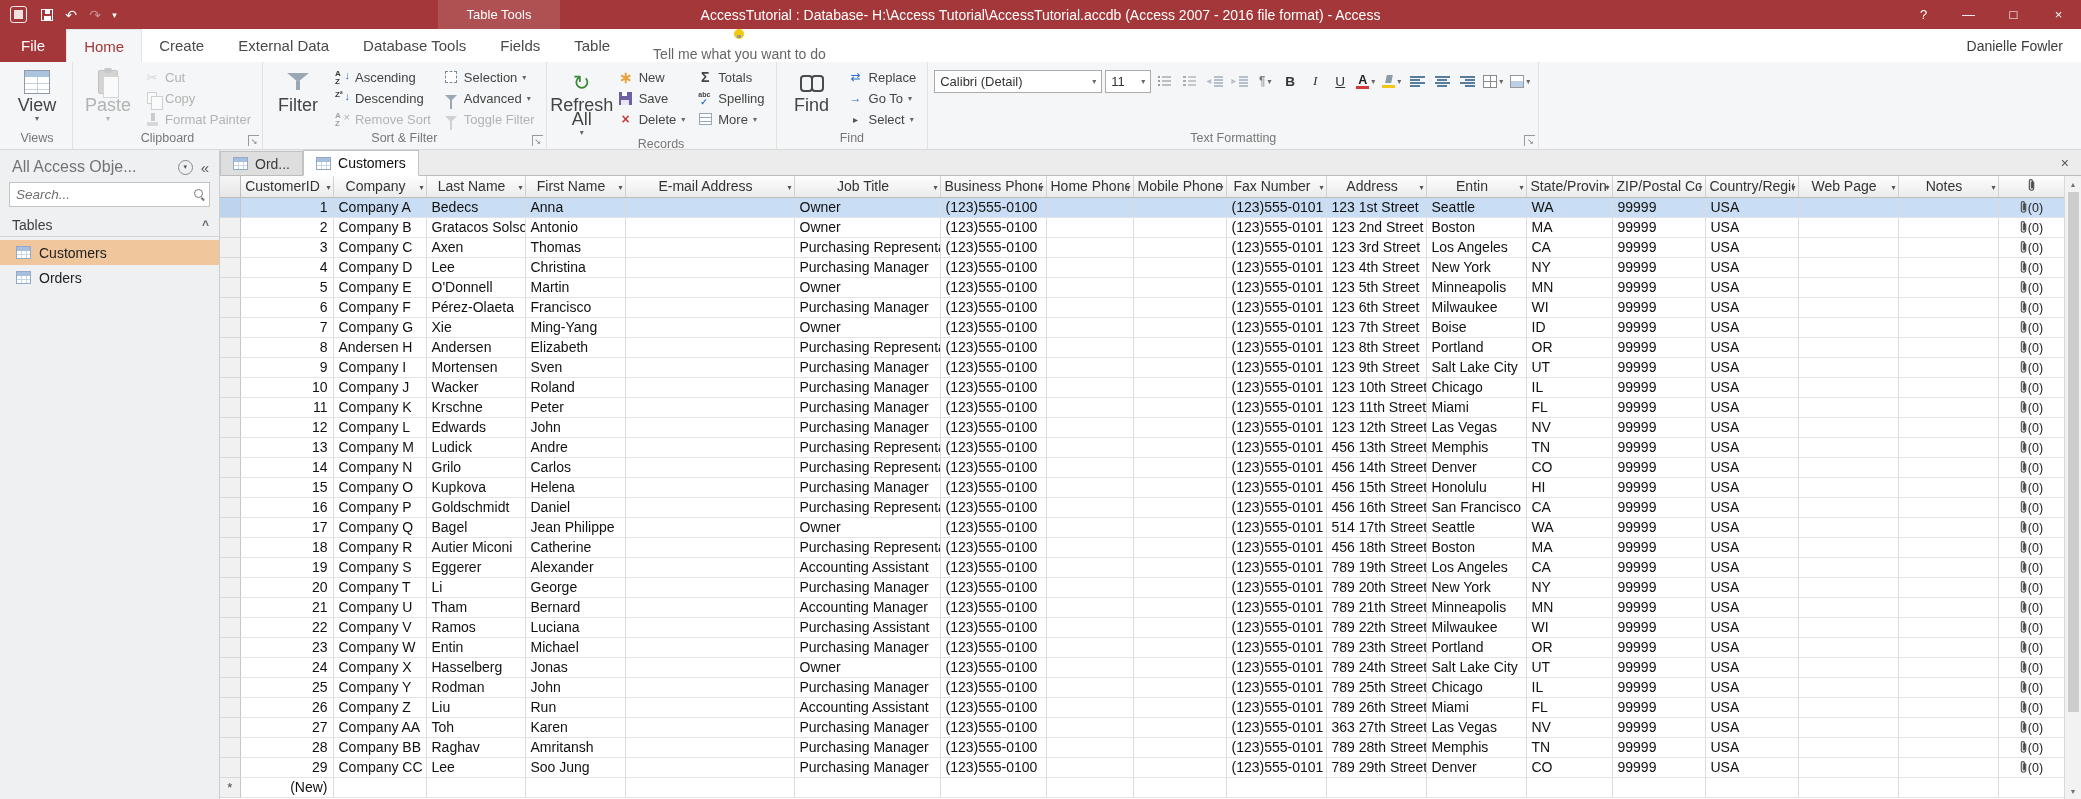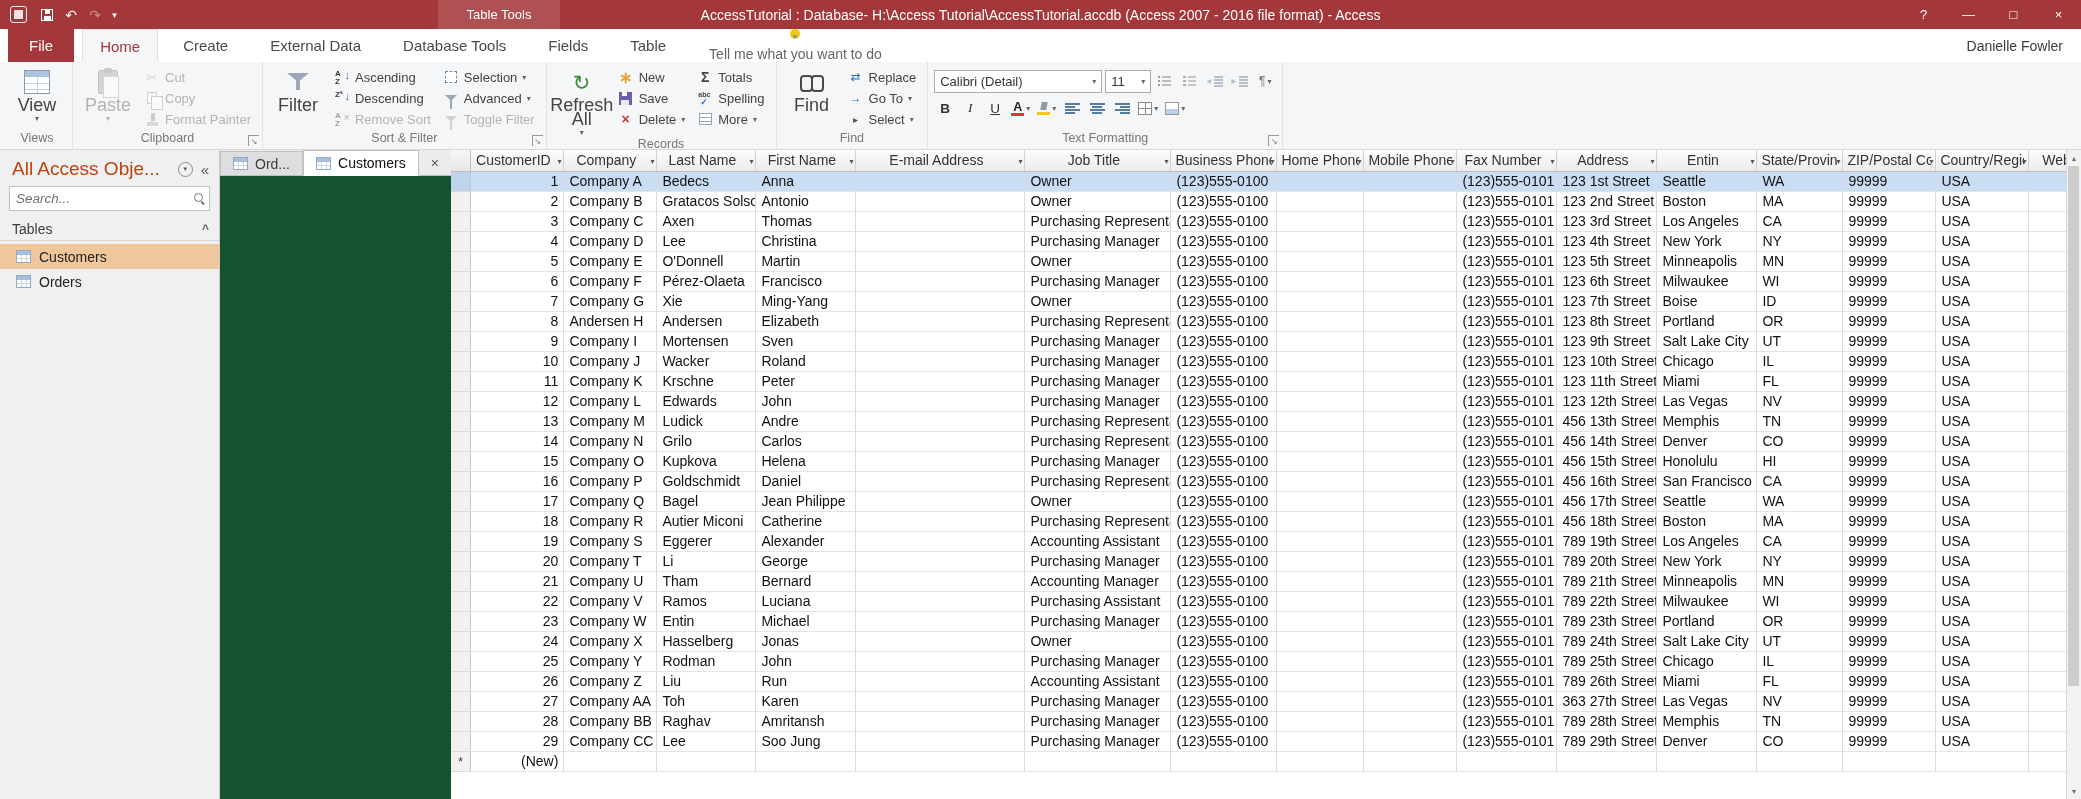--- a/index.html
+++ b/index.html
@@ -18,21 +18,21 @@
   .disk::before{content:"";position:absolute;top:0;left:3px;width:5px;height:4px;background:#fff;}
   .disk::after{content:"";position:absolute;bottom:0;left:2px;width:7px;height:4px;background:#fff;}
   .ctx-label{position:absolute;left:438px;top:0;height:29px;width:122px;background:rgba(255,255,255,.13);display:flex;align-items:center;justify-content:center;font-size:13px;color:#fff;z-index:2;}
   .win-title{position:absolute;left:0;right:0;top:0;height:29px;display:flex;align-items:center;justify-content:center;font-size:14px;color:#fff;pointer-events:none;z-index:1;}
   .win-controls{position:absolute;right:0;top:0;height:29px;display:flex;z-index:3;}
   .wc{width:45px;height:29px;display:flex;align-items:center;justify-content:center;font-size:13px;color:#fff;}
 
   
   .tabrow{height:33px;background:#fff;display:flex;align-items:stretch;position:relative;}
   .rtabs{display:flex;height:100%;}
-  .rtab{padding:0 17px;display:flex;align-items:center;font-size:15px;color:#4a4a4a;white-space:nowrap;margin-left:8px;}
+  .rtab{padding:0 17px;display:flex;align-items:center;font-size:15px;color:#4a4a4a;white-space:nowrap;}
   .rtab.file{background:#a4373a;color:#fff;padding:0 21px;}
   .rtab.active{color:#a4373a;background:#f5f6f7;border:1px solid #e2e2e2;border-bottom:none;}
   .tellme{display:flex;align-items:center;gap:8px;margin-left:26px;color:#666;font-size:14px;white-space:nowrap;flex-direction:column;}
   .bulb{width:12px;height:12px;position:relative;display:inline-block;}
   .bulb::before{content:"";position:absolute;left:1px;top:0;width:10px;height:10px;border-radius:50%;background:#f2c811;}
   .bulb::after{content:"";position:absolute;left:4px;bottom:0;width:4px;height:3px;background:#9a9a9a;}
   .user{margin-left:auto;padding-right:18px;display:flex;align-items:center;font-size:14px;color:#3c3c3c;}
 
   
   .ribbon{height:88px;background:#f5f6f7;border-bottom:1px solid #d8d8d8;display:flex;align-items:stretch;padding-left:2px;}
@@ -85,21 +85,21 @@
   .spell-ico::after{content:"✓";position:absolute;left:3px;bottom:-1px;color:#2a6fc9;font-size:9px;}
   .more-ico{width:13px;height:12px;border:1px solid #9aa7b4;background:linear-gradient(#9aa7b4,#9aa7b4) 0 3px/100% 1px no-repeat,linear-gradient(#9aa7b4,#9aa7b4) 0 7px/100% 1px no-repeat;background-color:#fff;}
   .find-ico{width:26px;height:19px;position:relative;}
   .find-ico::before{content:"";position:absolute;left:1px;top:2px;width:9px;height:13px;border:2px solid #4a4a4a;border-radius:4px;}
   .find-ico::after{content:"";position:absolute;right:1px;top:2px;width:9px;height:13px;border:2px solid #4a4a4a;border-radius:4px;}
   .swap-ico{color:#2a6fc9;font-size:12px;}
   .goto-ico{color:#2a6fc9;font-size:12px;}
   .ptr-ico{color:#555;font-size:10px;}
 
   
-  .tfcols{display:flex;flex-direction:column;gap:3px;padding-top:4px;}
+  .tfcols{display:flex;flex-direction:row;gap:3px;padding-top:4px;}
   .tf-row{display:flex;align-items:center;height:24px;gap:3px;}
   .combo{height:23px;background:#fff;border:1px solid #ababab;display:flex;align-items:center;justify-content:space-between;padding:0 5px;font-size:13px;color:#333;gap:4px;}
   .font-combo{width:168px;}
   .size-combo{width:46px;}
   .tf-btn{min-width:22px;height:22px;display:flex;align-items:center;justify-content:center;font-size:13.5px;color:#333;gap:2px;padding:0 2px;}
   .tf-btn.disabled{color:#a8a8a8;}
   .tf-btn.disabled .ind-ico,.tf-btn.disabled .bl-ico,.tf-btn.disabled .nm-ico{opacity:.5;}
   .b-l{font-weight:bold;}
   .i-l{font-style:italic;font-family:"Liberation Serif",serif;}
   .u-l{text-decoration:underline;}
@@ -119,38 +119,38 @@
   .ind-dec::before{content:"◂";position:absolute;left:-1px;top:0;font-size:10px;color:#7a8aa0;}
   .ind-inc::before{content:"▸";position:absolute;left:-1px;top:0;font-size:10px;color:#7a8aa0;}
   .dir-ico{font-size:12px;color:#777;}
 
   
   .main{display:flex;height:649px;}
 
   
   .sidebar{width:220px;background:#eef0f1;border-right:1px solid #cccccc;display:flex;flex-direction:column;}
   .nav-head{display:flex;align-items:center;padding:8px 8px 3px 12px;gap:6px;}
-  .nav-title{font-size:19px;color:#c2410c;flex:1;white-space:nowrap;overflow:hidden;}
+  .nav-title{font-size:16px;color:#737373;flex:1;white-space:nowrap;overflow:hidden;}
   .nav-dd{width:15px;height:15px;border:1px solid #8a8a8a;border-radius:50%;display:flex;align-items:center;justify-content:center;font-size:7px;color:#555;flex:0 0 auto;}
   .nav-collapse{font-size:15px;color:#5a5a5a;flex:0 0 auto;padding:0 2px;}
   .searchbox{margin:3px 9px 6px 9px;height:25px;background:#fff;border:1px solid #c3c3c3;display:flex;align-items:center;padding:0 6px;}
   .searchbox input{border:none;outline:none;background:transparent;flex:1;font-size:13.5px;font-family:"Liberation Sans",sans-serif;color:#444;}
   .searchbox input::placeholder{color:#707070;font-style:italic;}
   .mag{width:13px;height:13px;position:relative;flex:0 0 auto;}
   .mag::before{content:"";position:absolute;left:1px;top:1px;width:7px;height:7px;border:1.5px solid #777;border-radius:50%;}
   .mag::after{content:"";position:absolute;left:9px;top:9px;width:4px;height:2px;background:#777;transform:rotate(45deg);transform-origin:0 0;}
   .nav-section{display:flex;align-items:center;justify-content:space-between;padding:4px 10px 3px 12px;font-size:14px;color:#3e3e3e;border-bottom:1px solid #d6d6d6;}
   .sec-chev{font-size:12px;color:#666;font-weight:bold;}
   .nav-items{padding-top:3px;}
   .nav-item{height:25px;display:flex;align-items:center;gap:8px;padding-left:16px;font-size:14px;color:#222;}
   .nav-item.selected{background:#f0c69c;}
   .tbl-ico{width:15px;height:13px;border:1px solid #94a9c8;background-color:#fff;background-repeat:no-repeat;background-image:linear-gradient(#a8bedd,#a8bedd),linear-gradient(#c9d6e8,#c9d6e8),linear-gradient(#c9d6e8,#c9d6e8),linear-gradient(#c9d6e8,#c9d6e8);background-size:100% 4px,100% 1px,1px 100%,1px 100%;background-position:0 0,0 7px,4px 0,9px 0;flex:0 0 auto;}
 
   
-  .doc-area{flex:1;display:flex;flex-direction:row;background:#14532d;min-width:0;}
+  .doc-area{flex:1;display:flex;flex-direction:column;background:#14532d;min-width:0;}
   .doc-tabs{height:26px;background:#ececec;border-bottom:1px solid #bdbdbd;display:flex;align-items:flex-end;}
   .doc-tabs-list{display:flex;align-items:flex-end;height:100%;}
   .doc-tab{height:24px;display:flex;align-items:center;gap:7px;padding:0 12px;font-size:14px;background:#dedede;border:1px solid #c2c2c2;border-bottom:none;color:#3c3c3c;white-space:nowrap;}
   .doc-tab.active{background:#fff;color:#111;height:26px;margin-bottom:-1px;border-bottom:1px solid #fff;}
   .doc-close{margin-left:auto;align-self:center;padding:0 12px;color:#555;font-size:14px;}
 
   .sheet-wrap{flex:1;display:flex;overflow:hidden;background:#fff;}
   .sheet{width:1844px;overflow:hidden;}
   table{border-collapse:collapse;table-layout:fixed;width:1844px;}
   th{height:21px;background:linear-gradient(#fdfdfd,#ebebeb);border-right:1px solid #d2d2d2;border-bottom:1px solid #bdbdbd;font-weight:normal;font-size:14px;color:#333;padding:0 4px;position:relative;white-space:nowrap;overflow:hidden;text-align:left;}
@@ -978,21 +978,21 @@
                   <td class="num">17</td>
                   <td>Company Q</td>
                   <td>Bagel</td>
                   <td>Jean Philippe</td>
                   <td></td>
                   <td>Owner</td>
                   <td>(123)555-0100</td>
                   <td></td>
                   <td></td>
                   <td>(123)555-0101</td>
-                  <td>456 17th Street</td>
+                  <td>514 17th Street</td>
                   <td>Seattle</td>
                   <td>WA</td>
                   <td>99999</td>
                   <td>USA</td>
                   <td></td>
                   <td></td>
                   <td class="attach"><svg class="clip" width="9" height="14" viewBox="0 0 9 14">
                       <path d="M6.7 3.4 V10 a2.2 2.2 0 0 1 -4.4 0 V3.2 a1.6 1.6 0 0 1 3.2 0 V9.4 a0.6 0.6 0 0 1 -1.2 0 V3.6" fill="none" stroke="#4a4a4a" stroke-width="1.1"></path>
                     </svg><span>(0)</span></td>
                 </tr>

